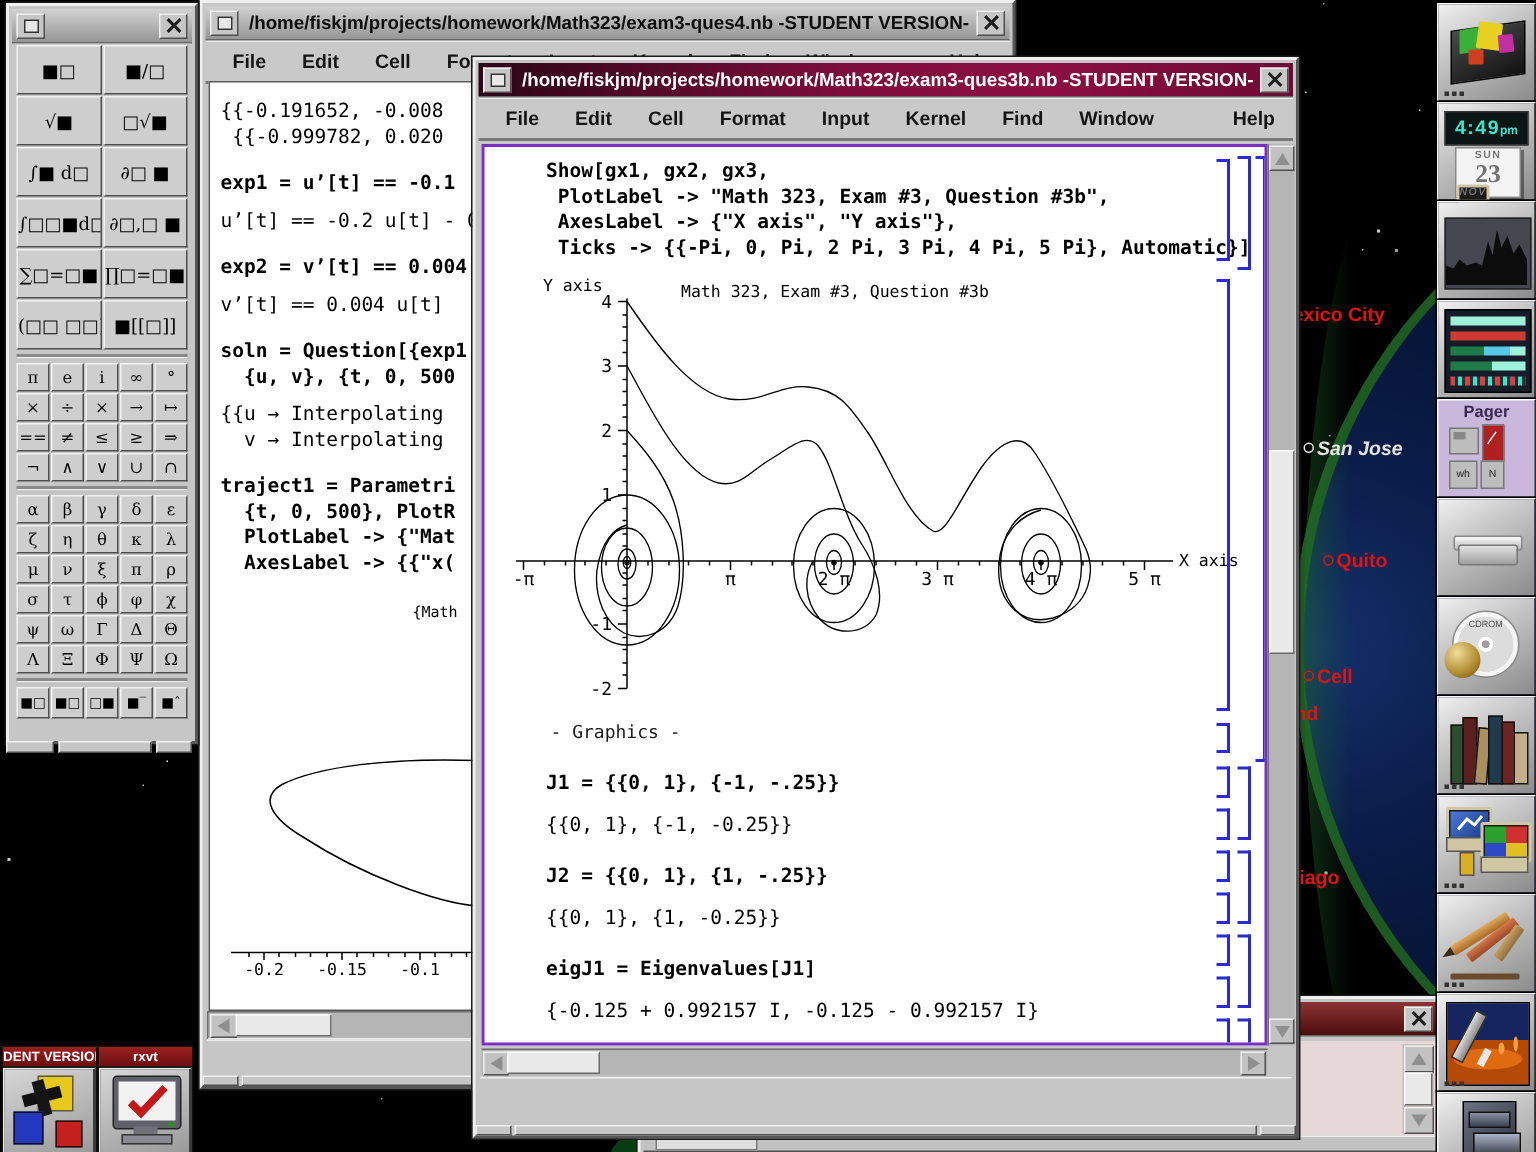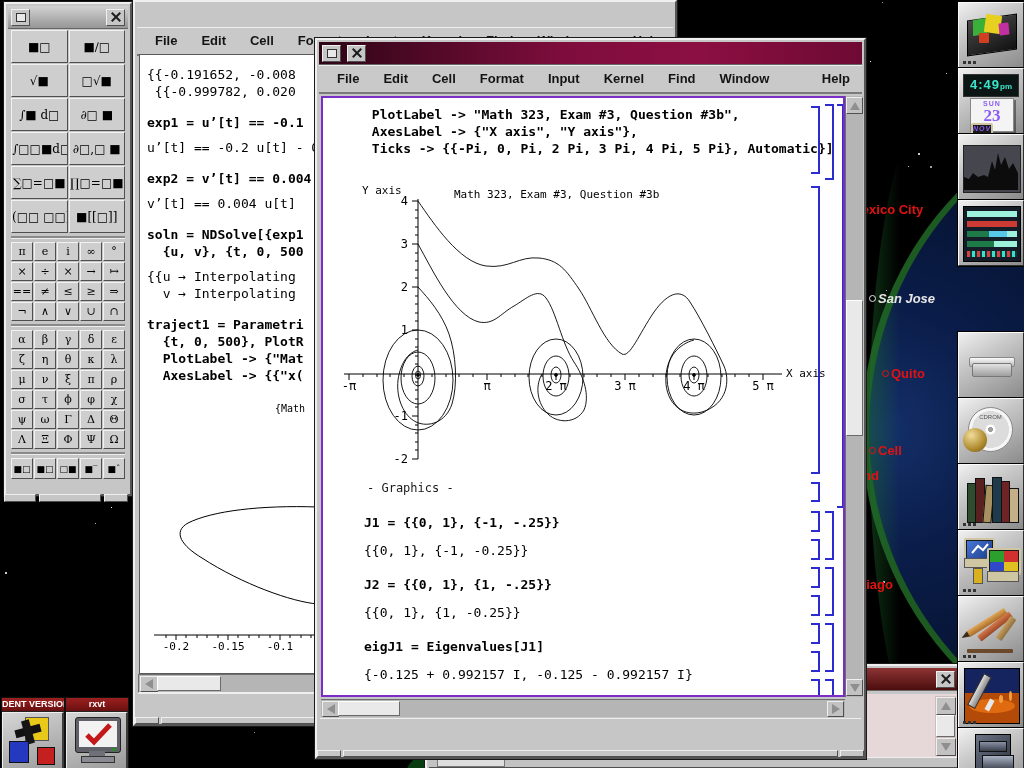--- a/index.html
+++ b/index.html
@@ -130,21 +130,21 @@
   .tile{position:absolute;left:2px;width:64px;height:64px;
         background:linear-gradient(150deg,#f0f0f0 0%,#c9c9c9 35%,#8b8b8b 100%);
         border-top:1px solid #fafafa;border-left:1px solid #fafafa;
         border-right:1px solid #2e2e2e;border-bottom:1px solid #2e2e2e;outline:1px solid #000}
   .dots{position:absolute;left:4px;bottom:3px;width:3px;height:3px;background:#333;
         box-shadow:5px 0 #333,10px 0 #333}
   #lcd{position:absolute;left:4px;top:5px;width:54px;height:21px;background:#0b1513;border:1px solid #333;
        color:#3ae6cc;font-size:13px;font-weight:bold;text-align:center;line-height:20px;letter-spacing:1px}
   #lcd .mer{font-size:8px;letter-spacing:0}
   #cal{position:absolute;left:11px;top:29px;width:42px;height:32px;background:#f4f4f4;border:1px solid #888;
-       text-align:center;color:#8b5cf6;box-shadow:2px 2px 0 rgba(0,0,0,.4)}
+       text-align:center;color:#737373;box-shadow:2px 2px 0 rgba(0,0,0,.4)}
   #cal .day{font-size:7px;font-weight:bold;letter-spacing:1px;line-height:8px;margin-top:1px}
   #cal .date{font-size:17px;font-weight:bold;line-height:15px;font-family:"Liberation Serif",serif}
   #cal .mon{font-size:7px;font-weight:bold;letter-spacing:1px;line-height:8px;font-style:italic}
   #load-panel{position:absolute;left:4px;top:10px;width:56px;height:46px;background:#46464e;border:1px solid #222}
   .bars-panel{position:absolute;left:4px;top:5px;width:56px;height:54px;background:#141c28;border:1px solid #000}
   .hbarr{position:absolute;left:3px;height:6px;width:50px}
   #meterstrip{position:absolute;left:3px;top:44px;height:6px;width:50px;
      background:repeating-linear-gradient(90deg,#d84040 0 3px,#14343a 3px 5px,#3ae0c8 5px 8px,#14343a 8px 10px)}
   #pager-tile{background:#c9b7dc}
   #pager-tile .ptitle{font-size:11px;font-weight:bold;color:#3a2850;text-align:center;margin-top:2px}
@@ -373,20 +373,29 @@
       <div class="sb-btn" style="left:1px;top:42px;width:18px;height:16px">
           <div class="tri-dn"></div>
         </div>
     </div>
     <div id="hid-hbar">
       <div id="hid-hthumb"></div>
     </div>
   </div>
 
   <div class="win" id="win-back">
+    <div class="tbar gray">
+      <div class="wm-btn">
+          <div class="wm-inner"></div>
+        </div>
+      <div class="tbar-title">/home/fiskjm/projects/homework/Math323/exam3-ques4.nb  -STUDENT VERSION-</div>
+      <div class="wm-btn">
+          <div class="xg"></div>
+        </div>
+    </div>
     <div class="mbar">
       <div style="display:flex">
 
       <div class="menu-item">File</div>
           <div class="menu-item">Edit</div>
           <div class="menu-item">Cell</div>
           <div class="menu-item">Format</div>
           <div class="menu-item">Input</div>
           <div class="menu-item">Kernel</div>
           <div class="menu-item">Find</div>
@@ -396,21 +405,21 @@
     </div>
     <div id="back-content">
       <div id="back-lines" class="mono">
 
       <div class="bl-out">{{-0.191652, -0.008</div>
           <div class="bl-out2"> {{-0.999782, 0.020</div>
           <div class="bl-in">exp1 = u’[t] == -0.1</div>
           <div class="bl-out">u’[t] == -0.2 u[t] - 0</div>
           <div class="bl-in">exp2 = v’[t] == 0.004</div>
           <div class="bl-out">v’[t] == 0.004 u[t]</div>
-          <div class="bl-in">soln = NDSolve[{exp1</div>
+          <div class="bl-in">soln = Question[{exp1</div>
           <div class="bl-in2">  {u, v}, {t, 0, 500</div>
           <div class="bl-out">{{u → Interpolating</div>
           <div class="bl-out2">  v → Interpolating</div>
           <div class="bl-in">traject1 = Parametri</div>
           <div class="bl-in2">  {t, 0, 500}, PlotR</div>
           <div class="bl-in2">  PlotLabel -&gt; {"Mat</div>
           <div class="bl-in2">  AxesLabel -&gt; {{"x(</div>
           <div class="bl-small">{Math</div>
         </div>
       <svg width="178" height="188" style="position:absolute;left:0;top:430px">
@@ -536,20 +545,21 @@
     <div style="width:30px"></div>
     <div style="flex:1"></div>
     <div style="width:22px"></div>
   </div>
 
   <div class="win" id="win-front">
     <div class="tbar active">
       <div class="wm-btn">
           <div class="wm-inner"></div>
         </div>
+      <div class="tbar-title">/home/fiskjm/projects/homework/Math323/exam3-ques3b.nb  -STUDENT VERSION-</div>
       <div class="wm-btn">
           <div class="xg"></div>
         </div>
     </div>
     <div class="mbar">
       <div style="display:flex">
 
       <div class="menu-item">File</div>
           <div class="menu-item">Edit</div>
           <div class="menu-item">Cell</div>
@@ -558,20 +568,21 @@
           <div class="menu-item">Kernel</div>
           <div class="menu-item">Find</div>
           <div class="menu-item">Window</div>
         </div>
       <div class="menu-item menu-help">Help</div>
     </div>
 
     <div id="front-content">
       <div id="front-code" class="mono">
 
+      <div>Show[gx1, gx2, gx3,</div>
           <div> PlotLabel -&gt; "Math 323, Exam #3, Question #3b",</div>
           <div> AxesLabel -&gt; {"X axis", "Y axis"},</div>
           <div> Ticks -&gt; {{-Pi, 0, Pi, 2 Pi, 3 Pi, 4 Pi, 5 Pi}, Automatic}]</div>
         </div>
 
       <svg width="510" height="295" viewBox="0 0 510 295" style="position:absolute;left:11px;top:86px">
 
         <path d="M10,190 H448" stroke="#000" stroke-width="1" fill="none"></path>
         <path d="M84,15 V275" stroke="#000" stroke-width="1" fill="none"></path>
 
@@ -731,20 +742,31 @@
     </div>
     <div class="tile" style="top:200px">
       <div class="bars-panel">
         <div class="hbarr" style="top:4px;background:#9ef2dc"></div>
         <div class="hbarr" style="top:14px;background:#ce3a34"></div>
         <div class="hbarr" style="top:24px;background:linear-gradient(90deg,#1f7a4a 0 45%,#58c8e8 45% 80%,#9ef2dc 80%)"></div>
         <div class="hbarr" style="top:34px;background:linear-gradient(90deg,#1f7a4a 0 55%,#9ef2dc 55%)"></div>
         <div id="meterstrip"></div>
       </div>
     </div>
+    <div class="tile" style="top:266px" id="pager-tile">
+      <div class="ptitle">Pager</div>
+      <div class="pcell" style="left:7px;top:18px;width:18px;height:16px">
+          <div style="width:8px;height:5px;background:#888;margin:2px"></div>
+        </div>
+      <div class="pcell red" style="left:29px;top:16px;width:13px;height:23px">
+          <div class="phand"></div>
+        </div>
+      <div class="pcell" style="left:7px;top:40px;width:17px;height:17px;line-height:17px">wh</div>
+      <div class="pcell" style="left:28px;top:40px;width:14px;height:17px;line-height:17px">N</div>
+    </div>
     <div class="tile" style="top:332px">
       <div class="tray1"></div>
       <div class="tray2"></div>
     </div>
     <div class="tile" style="top:398px">
       <div class="cd">CDROM</div>
       <div class="gold"></div>
     </div>
     <div class="tile" style="top:464px">
       <div class="book" style="left:8px;width:7px;height:38px;background:#2e4d2e;border:1px solid #111"></div>

